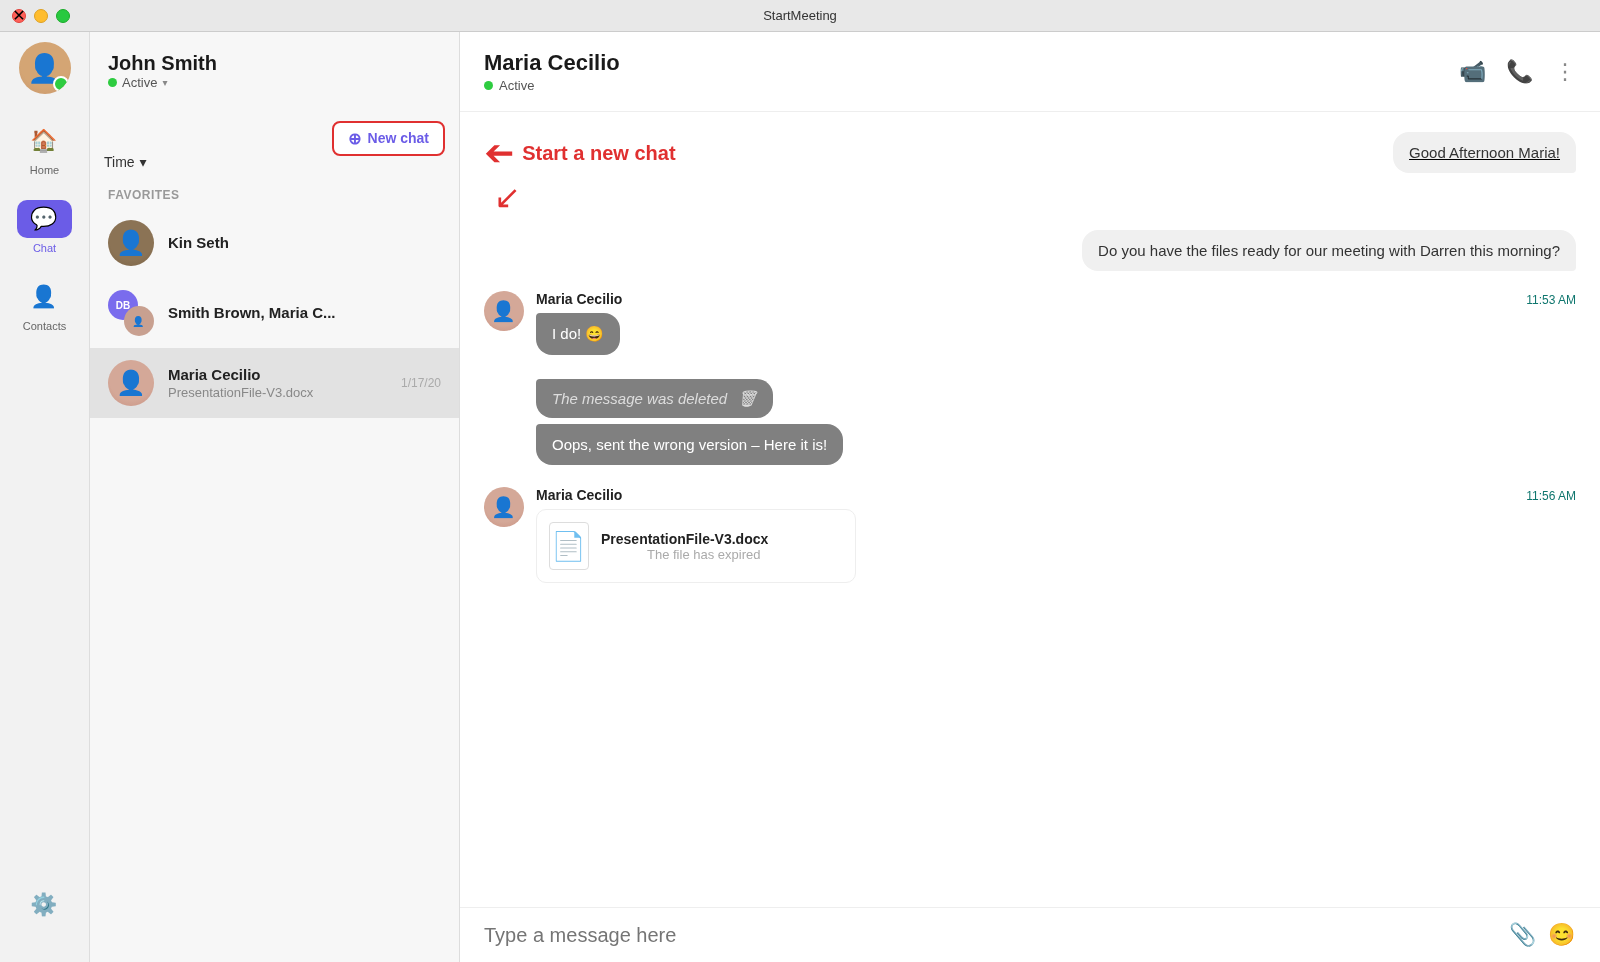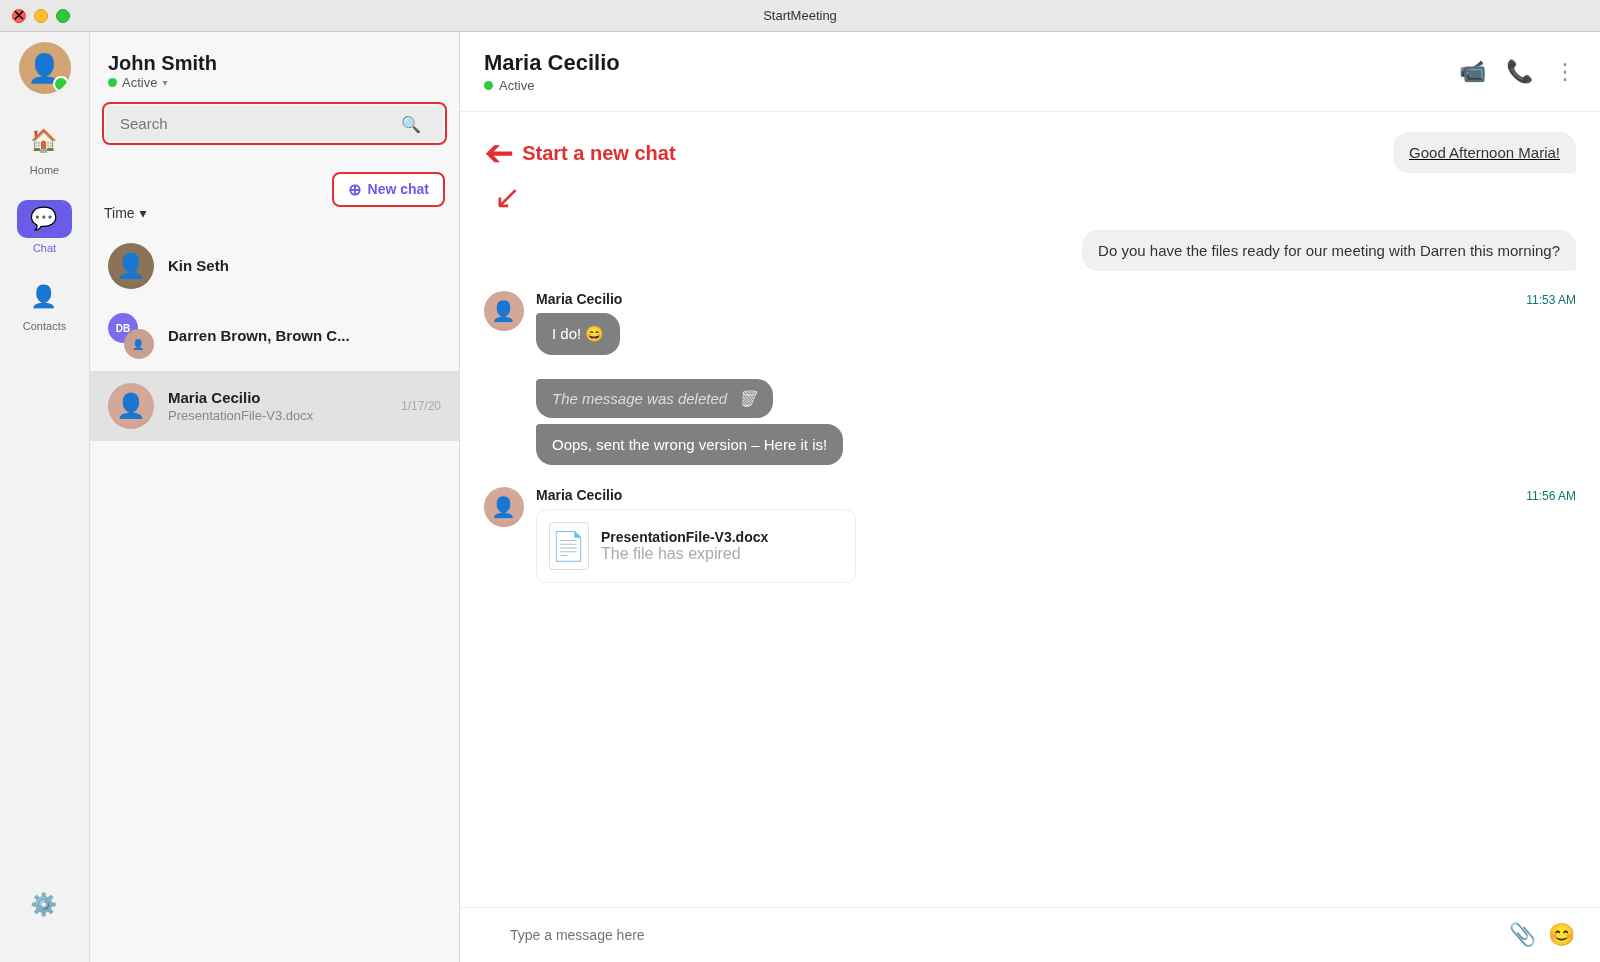--- a/index.html
+++ b/index.html
@@ -342,37 +342,36 @@
       border: 1px solid #ddd;
       border-radius: 4px;
       display: flex;
       align-items: center;
       justify-content: center;
       font-size: 22px;
       flex-shrink: 0;
     }
     .file-info { display: flex; flex-direction: column; }
     .file-name { font-size: 14px; font-weight: 600; color: #222; }
-    .file-status { font-size: 16px; color: #aaa; }
+    .file-status { font-size: 13px; color: #aaa; margin-left: 46px; }
 
     .chat-input-area {
       border-top: 1px solid #eee;
       padding: 14px 24px;
       display: flex;
       align-items: center;
       gap: 12px;
     }
     .chat-input {
       flex: 1;
       border: none;
       outline: none;
-      font-size: 14px;
+      font-size: 20px;
       color: #701a75;
       background: transparent;
-      margin-left: 26px;
     }
     .input-action-icon { font-size: 22px; color: #aaa; cursor: pointer; }
 
     
     .face-john {
       background: radial-gradient(circle at 50% 40%, #d4a574 60%, #c8956a 100%);
     }
     .face-kin {
       background: radial-gradient(circle at 50% 40%, #8B7355 60%, #7a6245 100%);
     }
@@ -428,58 +427,51 @@
       <div class="profile-info">
         <span class="profile-name">John Smith</span>
         <div class="profile-status">
           <span class="status-dot"></span>
           <span>Active</span>
           <span class="chevron">▾</span>
         </div>
       </div>
     </div>
 
-    <div class="search-bar-wrapper">
-      <div class="search-bar-outline">
-        <div style="position:relative;">
-          <input type="text" class="search-input" placeholder="Search" style="">
-          <span class="search-icon-pos">🔍</span>
-        </div>
-      </div>
-    </div>
 
     <div class="toolbar-row">
       <div class="time-filter">
         <span>Time</span>
         <span>▾</span>
       </div>
       <button class="new-chat-btn">
         <span class="new-chat-icon">⊕</span>
         <span>New chat</span>
       </button>
     </div>
 
+    <div class="section-label">FAVORITES</div>
 
     <div class="chat-list-item">
       <div class="chat-avatar face-kin">
         <span style="font-size:24px;">👤</span>
       </div>
       <div class="chat-item-info">
         <div class="chat-item-name">Kin Seth</div>
       </div>
     </div>
 
 
     <div class="chat-list-item">
       <div class="avatar-group">
         <div class="av1">DB</div>
         <div class="av2">👤</div>
       </div>
       <div class="chat-item-info">
-        <div class="chat-item-name">Darren Brown, Brown C...</div>
+        <div class="chat-item-name">Smith Brown, Maria C...</div>
       </div>
     </div>
 
     <div class="chat-list-item active">
       <div class="chat-avatar face-maria">
         <span style="font-size:24px;">👤</span>
       </div>
       <div class="chat-item-info">
         <div class="chat-item-name">Maria Cecilio</div>
         <div class="chat-item-preview">PresentationFile-V3.docx</div>

